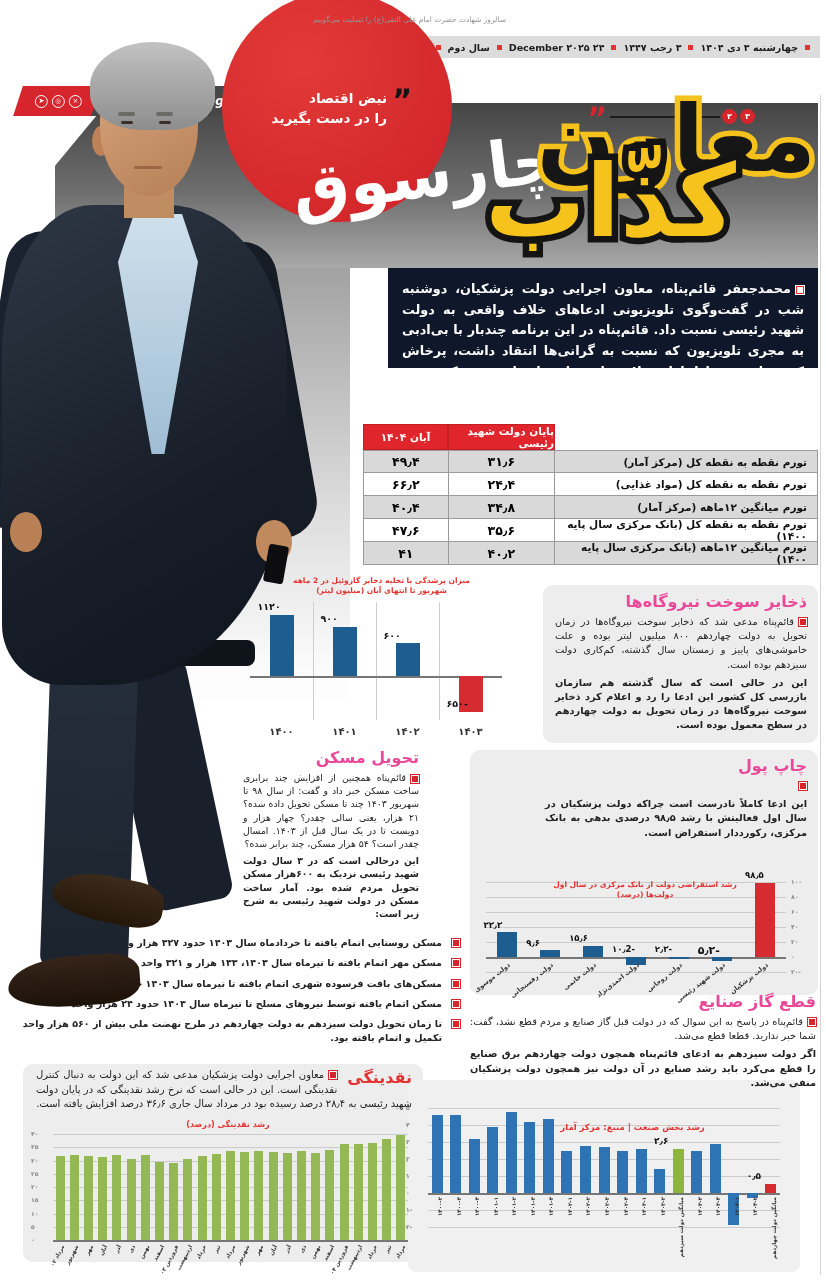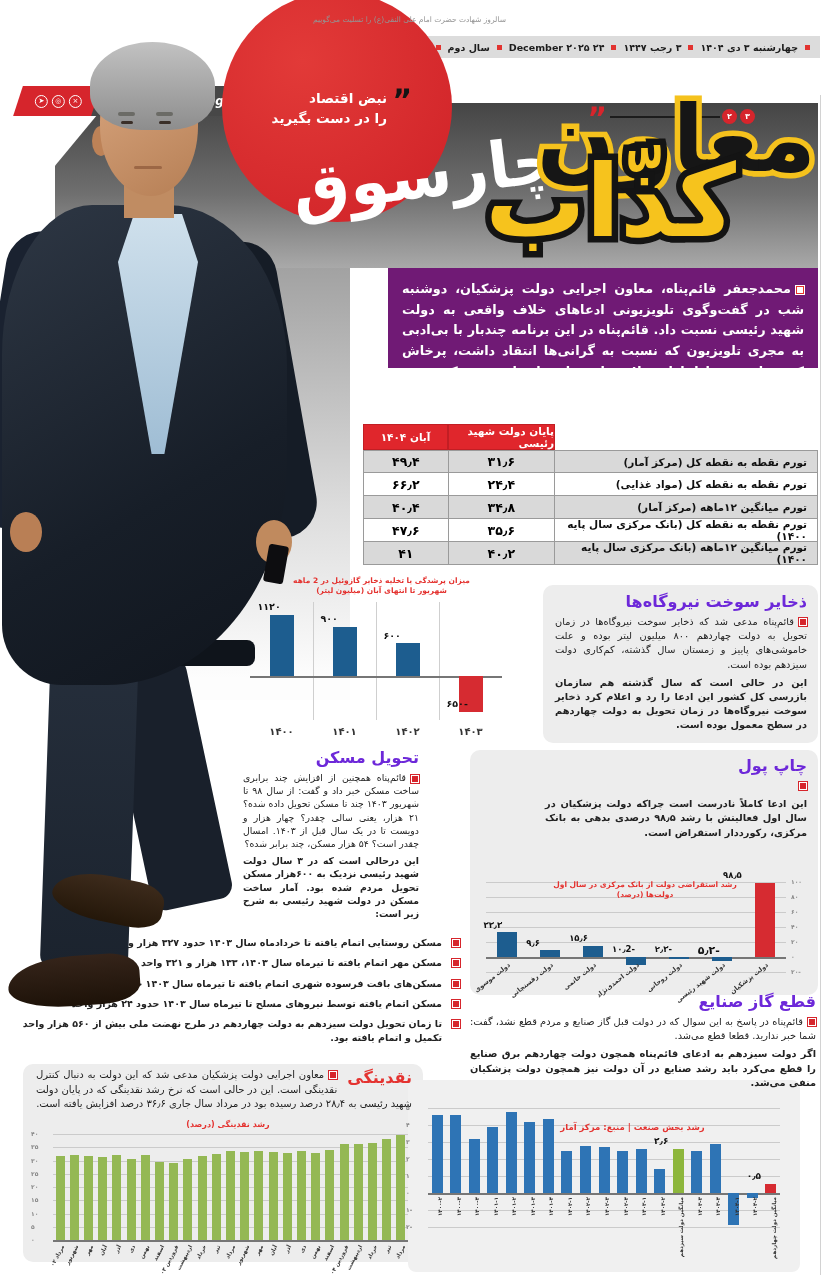--- a/index.html
+++ b/index.html
@@ -54,21 +54,21 @@
   .hw1{right:10px;top:94px;font-size:92px;}
   .hw1 .back{-webkit-text-stroke:11px #f5c21d;color:#f5c21d;
     text-shadow:3px 3px 0 #f5c21d,-3px -3px 0 #f5c21d,3px -3px 0 #f5c21d,-3px 3px 0 #f5c21d,0 4px 0 #f5c21d,0 -4px 0 #f5c21d,4px 0 0 #f5c21d,-4px 0 0 #f5c21d;}
   .hw1 .front{color:#161616;}
   .hw2{right:90px;top:152px;font-size:100px;}
   .hw2 .back{-webkit-text-stroke:13px #141414;color:#141414;
     text-shadow:4px 4px 0 #141414,-4px -4px 0 #141414,4px -4px 0 #141414,-4px 4px 0 #141414,0 5px 0 #141414,0 -5px 0 #141414,5px 0 0 #141414,-5px 0 0 #141414;}
   .hw2 .front{color:#f6c31d;}
 
   
-  .lead-box{position:absolute;left:388px;top:268px;width:430px;height:100px;background:#701a75;z-index:5;
+  .lead-box{position:absolute;left:388px;top:268px;width:430px;height:100px;background:#0f172a;z-index:5;
     padding:11px 14px;color:#fff;font-weight:bold;font-size:12.8px;line-height:1.62;text-align:justify;}
 
   
   .mk{display:inline-block;width:8px;height:8px;background:#d6252c;border:1.5px solid #fff;
     outline:1px solid #d6252c;margin-left:5px;vertical-align:middle;}
   .mk-w{display:inline-block;width:8px;height:8px;background:#fff;border:1.5px solid #e8332b;
     outline:1px solid #fff;margin-left:5px;vertical-align:middle;}
 
   
   .inf-head{position:absolute;left:388px;top:382px;width:430px;z-index:5;font-size:10.5px;
@@ -89,21 +89,21 @@
   .t-body.even{background:#ffffff;}
   .t-row.t-body.first{border-top:1px solid #9a9a9a;}
 
   
   .gbox{position:absolute;background:#ededed;border-radius:10px;z-index:2;}
   .box-fuelres{left:543px;top:585px;width:275px;height:158px;}
   .box-money{left:470px;top:750px;width:348px;height:245px;}
   .box-liq{left:23px;top:1064px;width:400px;height:198px;}
   .box-ind{left:408px;top:1080px;width:392px;height:192px;background:#f0f0f0;border-radius:8px;}
 
-  .sec-title{color:#6d28d9;font-size:16px;font-weight:bold;}
+  .sec-title{color:#ec4899;font-size:16px;font-weight:bold;}
   .sec-p{font-size:9.8px;color:#222;line-height:1.45;text-align:justify;margin-top:4px;}
   .sec-p.b{font-weight:bold;}
 
   .fuelres-txt{position:absolute;left:555px;top:592px;width:252px;z-index:5;}
   .money-txt{position:absolute;left:545px;top:756px;width:262px;z-index:5;}
   .housing-txt{position:absolute;left:243px;top:748px;width:176px;z-index:5;}
   .housing-txt .sec-p{font-size:9.3px;line-height:1.42;}
   .gas-txt{position:absolute;left:470px;top:992px;width:346px;z-index:5;}
   .liq-txt{position:absolute;left:36px;top:1068px;width:376px;z-index:5;font-size:10px;color:#222;
     line-height:1.45;text-align:justify;}
@@ -344,21 +344,21 @@
       <div class="grid-h" style="top: 49.1339px; width: 300px;"></div>
       <div class="tick-label" style="top: 45.1339px; left: 305px;">۴۰</div>
       <div class="grid-h" style="top: 64.252px; width: 300px;"></div>
       <div class="tick-label" style="top: 60.252px; left: 305px;">۲۰</div>
       <div class="grid-h" style="top: 79.3701px; width: 300px;"></div>
       <div class="tick-label" style="top: 75.3701px; left: 305px;">۰</div>
       <div class="grid-h" style="top: 94.4882px; width: 300px;"></div>
       <div class="tick-label" style="top: 90.4882px; left: 305px;">-۲۰</div>
       <div class="axis-line" style="top: 79.3701px; width: 300px;"></div>
       <div class="bar" style="left: 268.571px; top: 4.91339px; width: 20px; height: 74.4567px; background: rgb(214, 43, 49);"></div>
-      <div class="val-label" style="left: 237px; width: 48px; font-size: 8.5px; top: -7.58661px;">۹۸٫۵</div>
+      <div class="val-label" style="left: 259px; width: 48px; font-size: 8.5px; top: -7.58661px;">۹۸٫۵</div>
       <div class="cat-label" style="font-size: 6.5px; left: 278.571px; width: 0px; white-space: nowrap; top: 83.3701px; transform: rotate(-38deg); transform-origin: right top;">دولت پزشکیان</div>
       <div class="bar" style="left: 225.714px; top: 79.3701px; width: 20px; height: 3.93071px; background: rgb(29, 93, 143);"></div>
       <div class="val-label" style="left: 211.714px; width: 48px; font-size: 11px; top: 65.8701px;">-۵٫۲</div>
       <div class="cat-label" style="font-size: 6.5px; left: 235.714px; width: 0px; white-space: nowrap; top: 83.3701px; transform: rotate(-38deg); transform-origin: right top;">دولت شهید رئیسی</div>
       <div class="bar" style="left: 182.857px; top: 79.3701px; width: 20px; height: 1.73858px; background: rgb(29, 93, 143);"></div>
       <div class="val-label" style="left: 168.857px; width: 48px; font-size: 8.5px; top: 65.8701px;">-۲٫۳</div>
       <div class="cat-label" style="font-size: 6.5px; left: 192.857px; width: 0px; white-space: nowrap; top: 83.3701px; transform: rotate(-38deg); transform-origin: right top;">دولت روحانی</div>
       <div class="bar" style="left: 140px; top: 79.3701px; width: 20px; height: 8.08819px; background: rgb(29, 93, 143);"></div>
       <div class="val-label" style="left: 126px; width: 48px; font-size: 8.5px; top: 65.8701px;">-۱۰٫2</div>
       <div class="cat-label" style="font-size: 6.5px; left: 150px; width: 0px; white-space: nowrap; top: 83.3701px; transform: rotate(-38deg); transform-origin: right top;">دولت احمدی‌نژاد</div>

